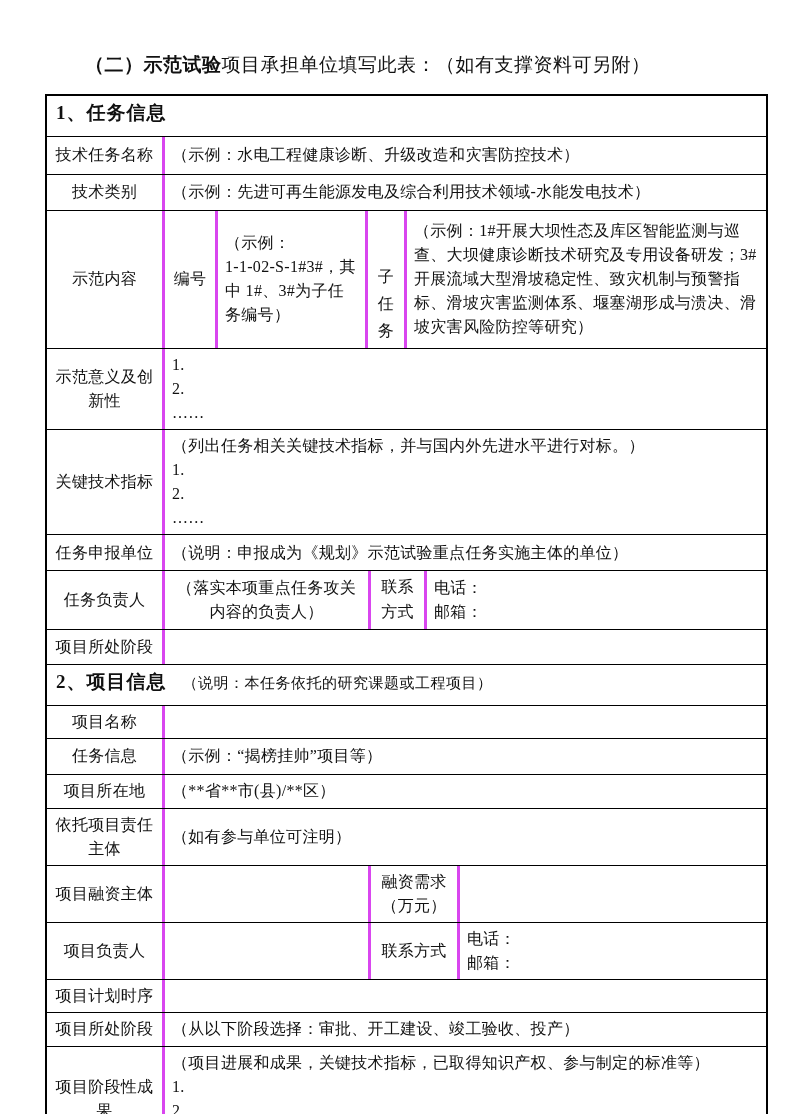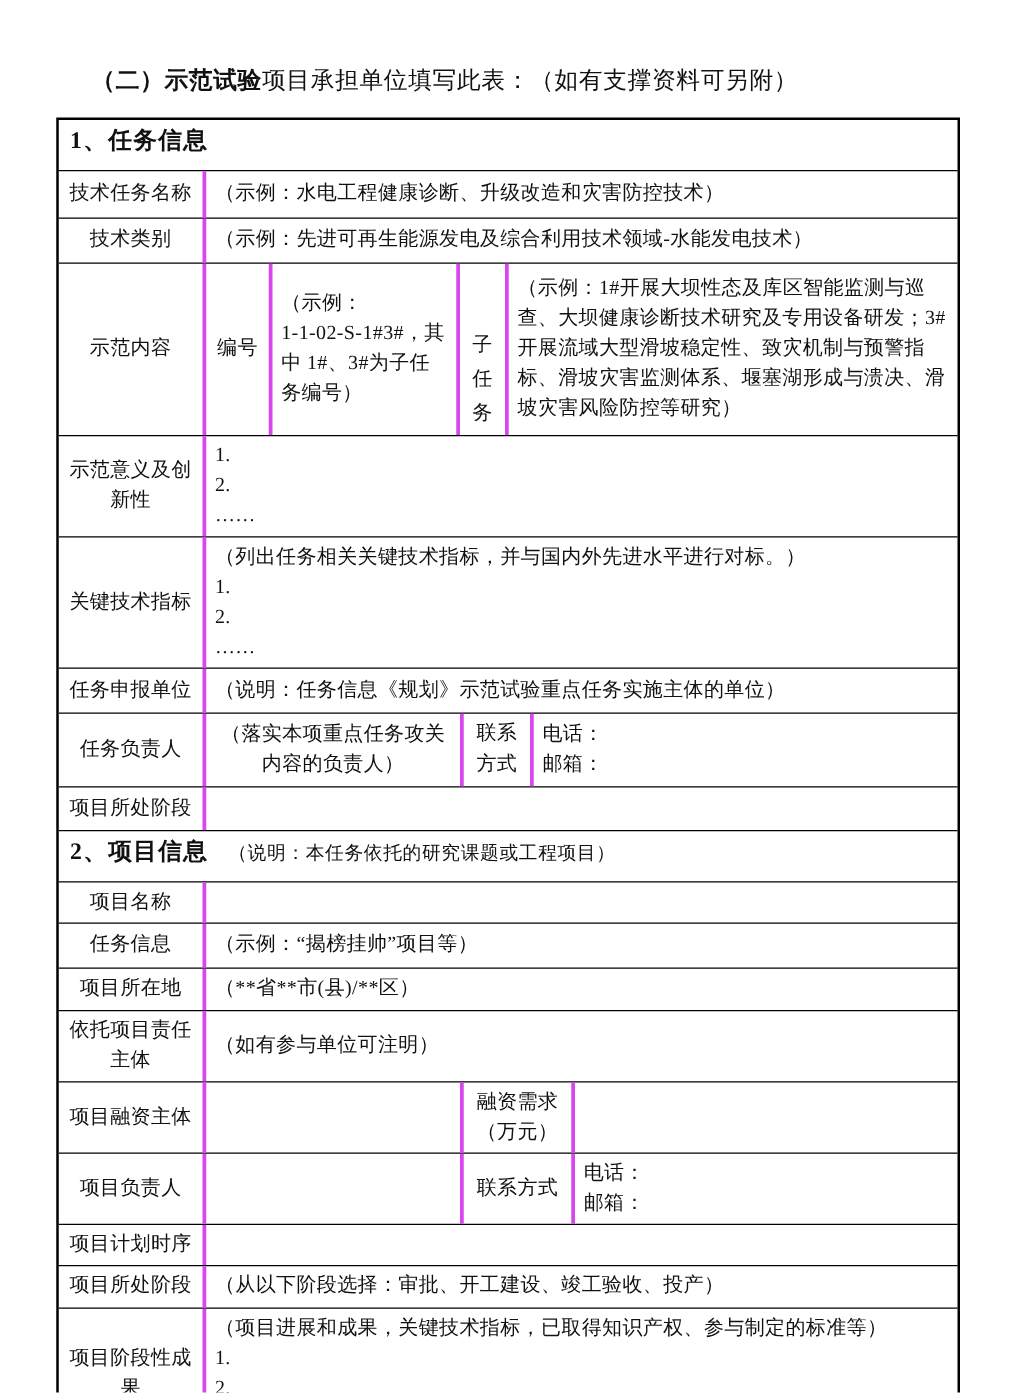--- a/index.html
+++ b/index.html
@@ -6,21 +6,21 @@
   body{
     width:810px;height:1114px;
     font-family:"Liberation Serif","DejaVu Serif",serif;
     color:#111;
     -webkit-font-smoothing:antialiased;
   }
   .page{padding:46px 42px 0 45px;box-sizing:border-box;}
 
   .heading{
     font-size:19px;
-    margin:6px 0 15px 28px;
+    margin:6px 0 15px 40px;
     letter-spacing:.5px;
     line-height:1.4;
   }
   .heading .bold{font-weight:bold;}
 
   .tbl{
     border:2px solid #000;
     width:723px;
     box-sizing:border-box;
     background:#fff;
@@ -102,21 +102,21 @@
     <div class="row" style="min-height:90px">
       <div class="cell cfirst lbl">关键技术指标</div>
       <div class="cell val prewrap top">（列出任务相关关键技术指标，并与国内外先进水平进行对标。）
 1.
 2.
 ……</div>
     </div>
 
     <div class="row" style="min-height:35px">
       <div class="cell cfirst lbl">任务申报单位</div>
-      <div class="cell val">（说明：任务信息《规划》示范试验重点任务实施主体的单位）</div>
+      <div class="cell val">（说明：申报成为《规划》示范试验重点任务实施主体的单位）</div>
     </div>
 
     <div class="row" style="min-height:54px">
       <div class="cell cfirst lbl">任务负责人</div>
       <div class="cell w206 center">（落实本项重点任务攻关内容的负责人）</div>
       <div class="cell w56 center">
         <span class="twochar">联系方式</span>
       </div>
       <div class="cell val prewrap">电话：
 邮箱：</div>

